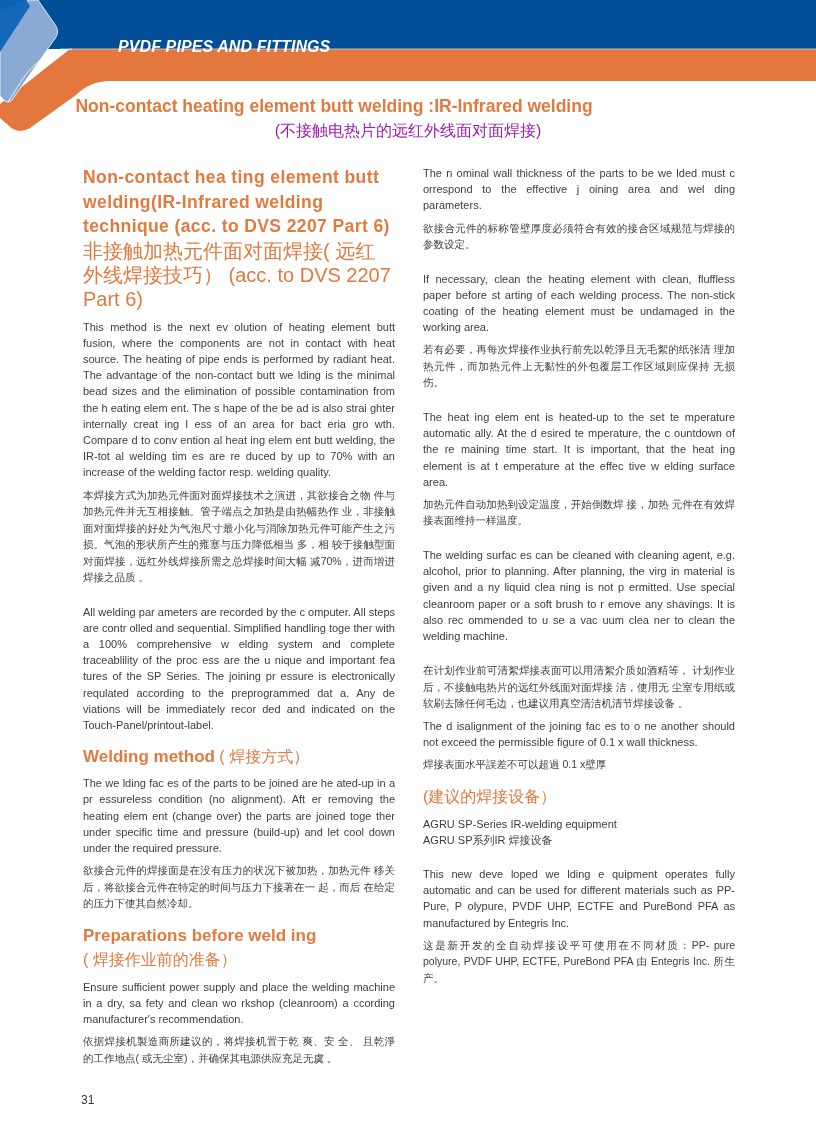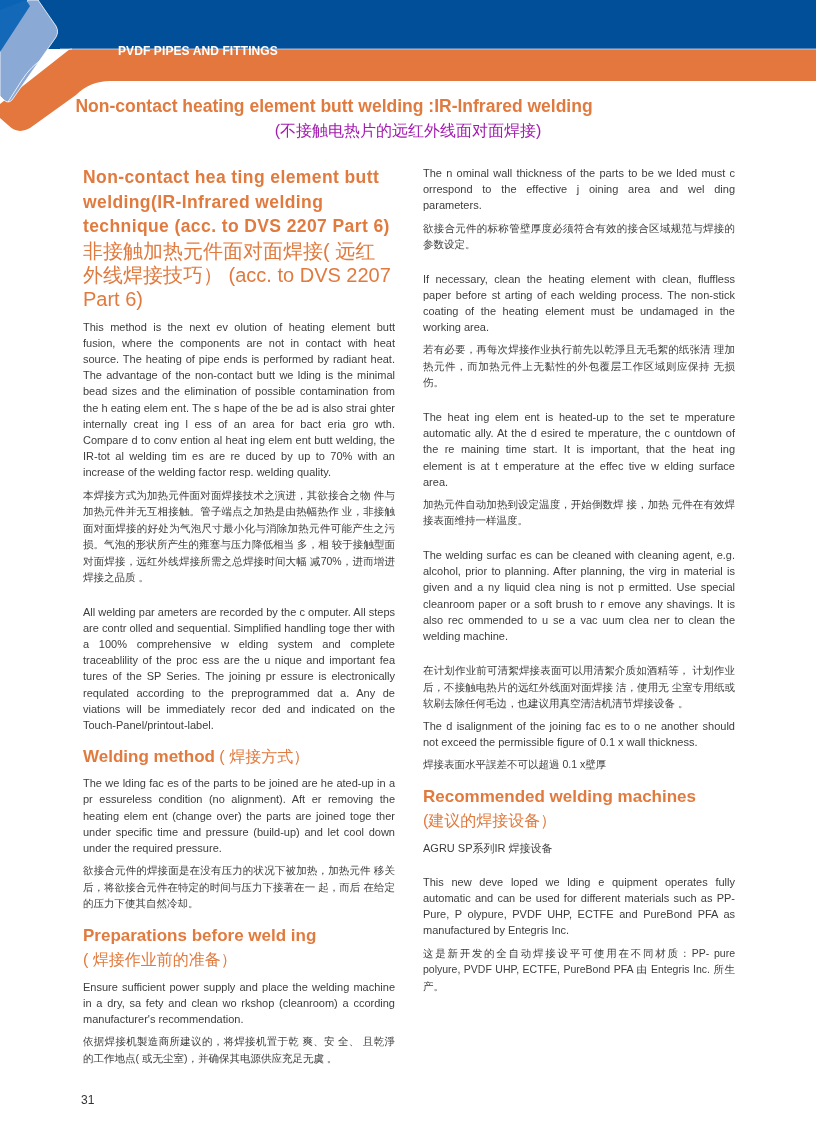--- a/index.html
+++ b/index.html
@@ -1,20 +1,20 @@
 <!DOCTYPE html>
 <html><head>
 <meta charset="utf-8">
 <style>
   html, body { margin:0; padding:0; background:#ffffff; }
   body { width:816px; height:1145px; position:relative; overflow:hidden;
          font-family:"Liberation Sans", "DejaVu Sans", sans-serif; color:#3a3a3a; }
   .header-art { position:absolute; left:0; top:0; width:816px; height:135px; }
-  .section-label { position:absolute; left:118px; top:44px; color:#ffffff; font-weight:bold;
-                   font-size:12px; letter-spacing:0.1px; }
+  .section-label { position:absolute; left:118px; top:38px; color:#ffffff; font-weight:bold;
+                   font-size:16px; letter-spacing:0.1px;font-style:italic; }
   .main-title { position:absolute; left:0; width:668px; text-align:center; top:96px;
                 color:#e17a3e; font-weight:bold; font-size:17.5px; }
   .main-subtitle { position:absolute; left:0; width:816px; text-align:center; top:121px;
                    color:#a21caf; font-size:16px; }
   .col { position:absolute; top:165px; width:312px; }
   .col-left { left:83px; }
   .col-right { left:423px; }
   .h-big { color:#e17a3e; font-weight:bold; font-size:17.5px; line-height:24.5px; margin:0; letter-spacing:0.4px; }
   .h-big-cn { color:#e17a3e; font-size:20px; line-height:24px; margin:0 0 8px 0; }
   .h-sec { color:#e17a3e; font-weight:bold; font-size:17px; line-height:24px; margin:0; }
@@ -78,21 +78,21 @@
   <div class="gap-l"></div>
   <p>The heat ing elem ent is heated-up to the set te mperature automatic ally. At  the d esired te mperature, the c ountdown of the re maining time start.  It is important, that the heat ing element is at t emperature at  the effec tive w elding surface area.</p>
   <p class="cn">加热元件自动加热到设定温度，开始倒数焊 接，加热 元件在有效焊接表面维持一样温度。</p>
   <div class="gap-l"></div>
   <p>The welding surfac es can be cleaned with cleaning agent, e.g. alcohol, prior to  planning. After planning, the virg in material is given and a ny liquid clea ning is not p ermitted. Use special cleanroom paper or a soft brush to r emove any shavings. It is also rec ommended to u se a vac uum clea ner to clean  the welding machine.</p>
   <div class="gap-m"></div>
   <p class="cn">在计划作业前可清絮焊接表面可以用清絮介质如酒精等，  计划作业后，不接触电热片的远红外线面对面焊接  洁，使用无 尘室专用纸或软刷去除任何毛边，也建议用真空清洁机清节焊接设备  。</p>
   <p style="margin-top:6px">The d isalignment of the joining fac es to o ne another should not exceed the permissible figure of 0.1 x wall thickness.</p>
   <p class="cn">焊接表面水平誤差不可以超過 0.1 x壁厚</p>
   <div class="gap-m"></div>
-  <h3 class="h-sec">Recommended welding machines</h3>
   <div class="h-sec-cn">(建议的焊接设备）</div>
+  <p>AGRU SP-Series IR-welding equipment</p>
   <p>AGRU SP系列IR   焊接设备</p>
   <div class="gap-l"></div>
   <p>This new deve  loped we lding e quipment operates fully automatic and can be used for different materials such as PP-Pure, P olypure,  PVDF UHP, ECTFE and   PureBond PFA as manufactured by Entegris Inc.</p>
   <p class="cn">这是新开发的全自动焊接设平可使用在不同材质：PP- pure polyure, PVDF UHP, ECTFE, PureBond PFA 由 Entegris Inc. 所生产。</p>
 </div>
 
 <div class="page-number">31</div>
 
 </body></html>

